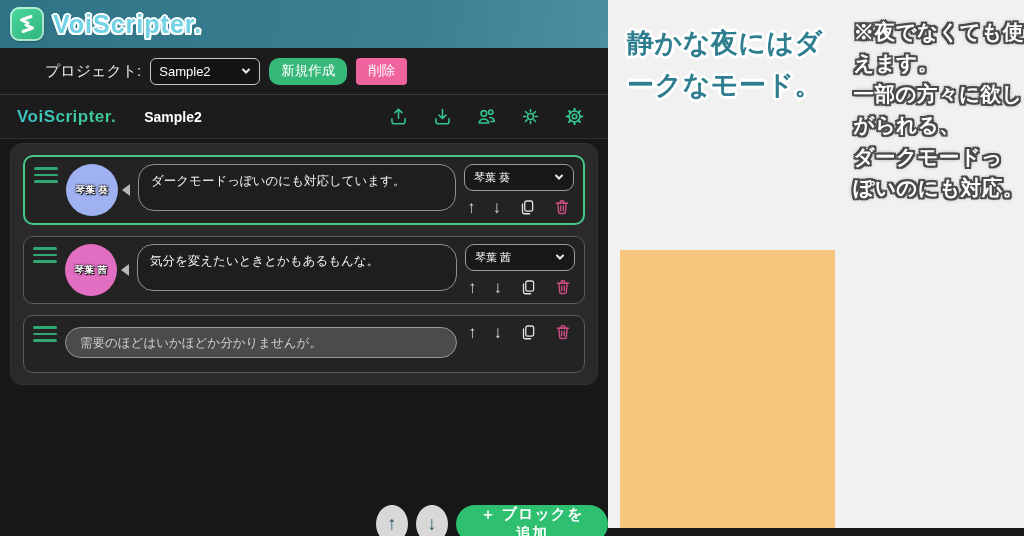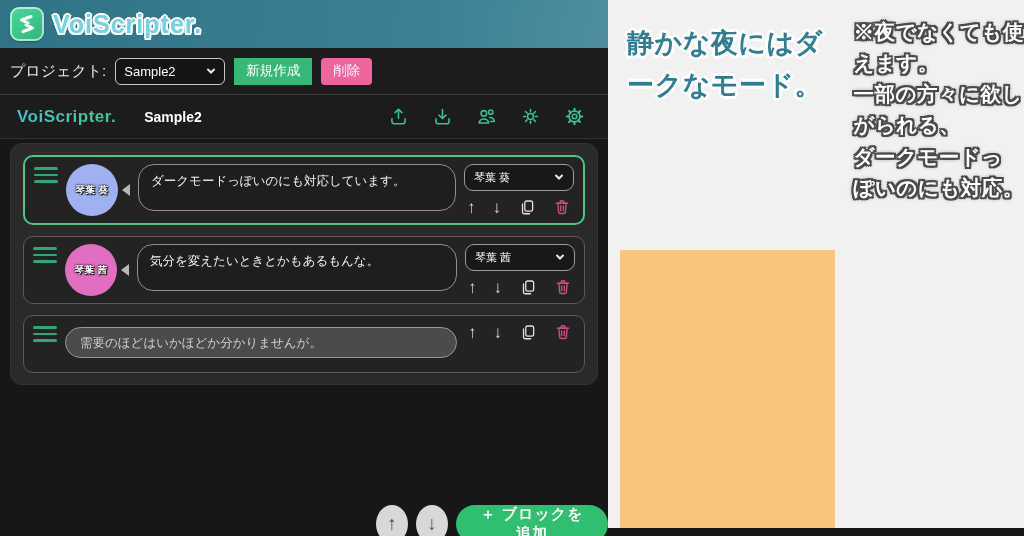--- a/index.html
+++ b/index.html
@@ -14,25 +14,25 @@
   .logo-badge { width:34px; height:34px; border-radius:9px;
                 background:linear-gradient(145deg,#4bd89c,#2fb47e);
                 box-shadow:inset 0 0 0 2px rgba(255,255,255,.6), 0 1px 2px rgba(0,0,0,.25);
                 display:flex; align-items:center; justify-content:center; }
   .logo-wordmark { font-size:25px; font-weight:bold; letter-spacing:1px; color:#72d2e6;
        text-shadow:-1.5px -1.5px 0 #fff,1.5px -1.5px 0 #fff,-1.5px 1.5px 0 #fff,1.5px 1.5px 0 #fff,
                    -2px 0 0 #fff,2px 0 0 #fff,0 2px 0 #fff,0 -2px 0 #fff; }
 
   .project-bar { height:47px; display:flex; align-items:center; padding:0 10px; gap:9px;
                  background:#1c1c1c; border-bottom:1px solid #3a3a3a; }
-  .project-label { color:#e9e9e9; font-size:15px; }
+  .project-label { color:#e9e9e9; font-size:15px;margin-left:35px; }
   .project-select { width:110px; height:27px; border:1px solid #c7c7c7; border-radius:6px;
                     background:#141414; color:#fff; font-size:13px; display:flex; align-items:center;
                     justify-content:space-between; padding:0 8px; cursor:pointer; }
-  .btn { height:27px; border:none; border-radius:0; color:#fff; font-size:13.5px; padding:0 12px;
+  .btn { height:27px; border:none; border-radius:10px; color:#fff; font-size:13.5px; padding:0 12px;
          display:flex; align-items:center; cursor:pointer; font-family:inherit; }
   .btn-create { background:#35b878; }
   .btn-delete { background:#ef649c; border-radius:4px; }
 
   .app-header { height:44px; background:#1c1c1c; display:flex; align-items:center; padding:0 17px;
                 border-bottom:1px solid #303030; }
   .brand { font-size:17px; font-weight:bold; letter-spacing:.5px;
            background:linear-gradient(90deg,#3fc4c9,#3fc98b);
            -webkit-background-clip:text; background-clip:text; color:transparent; }
   .header-project { color:#fff; font-size:14px; margin-left:28px; font-weight:bold; }

